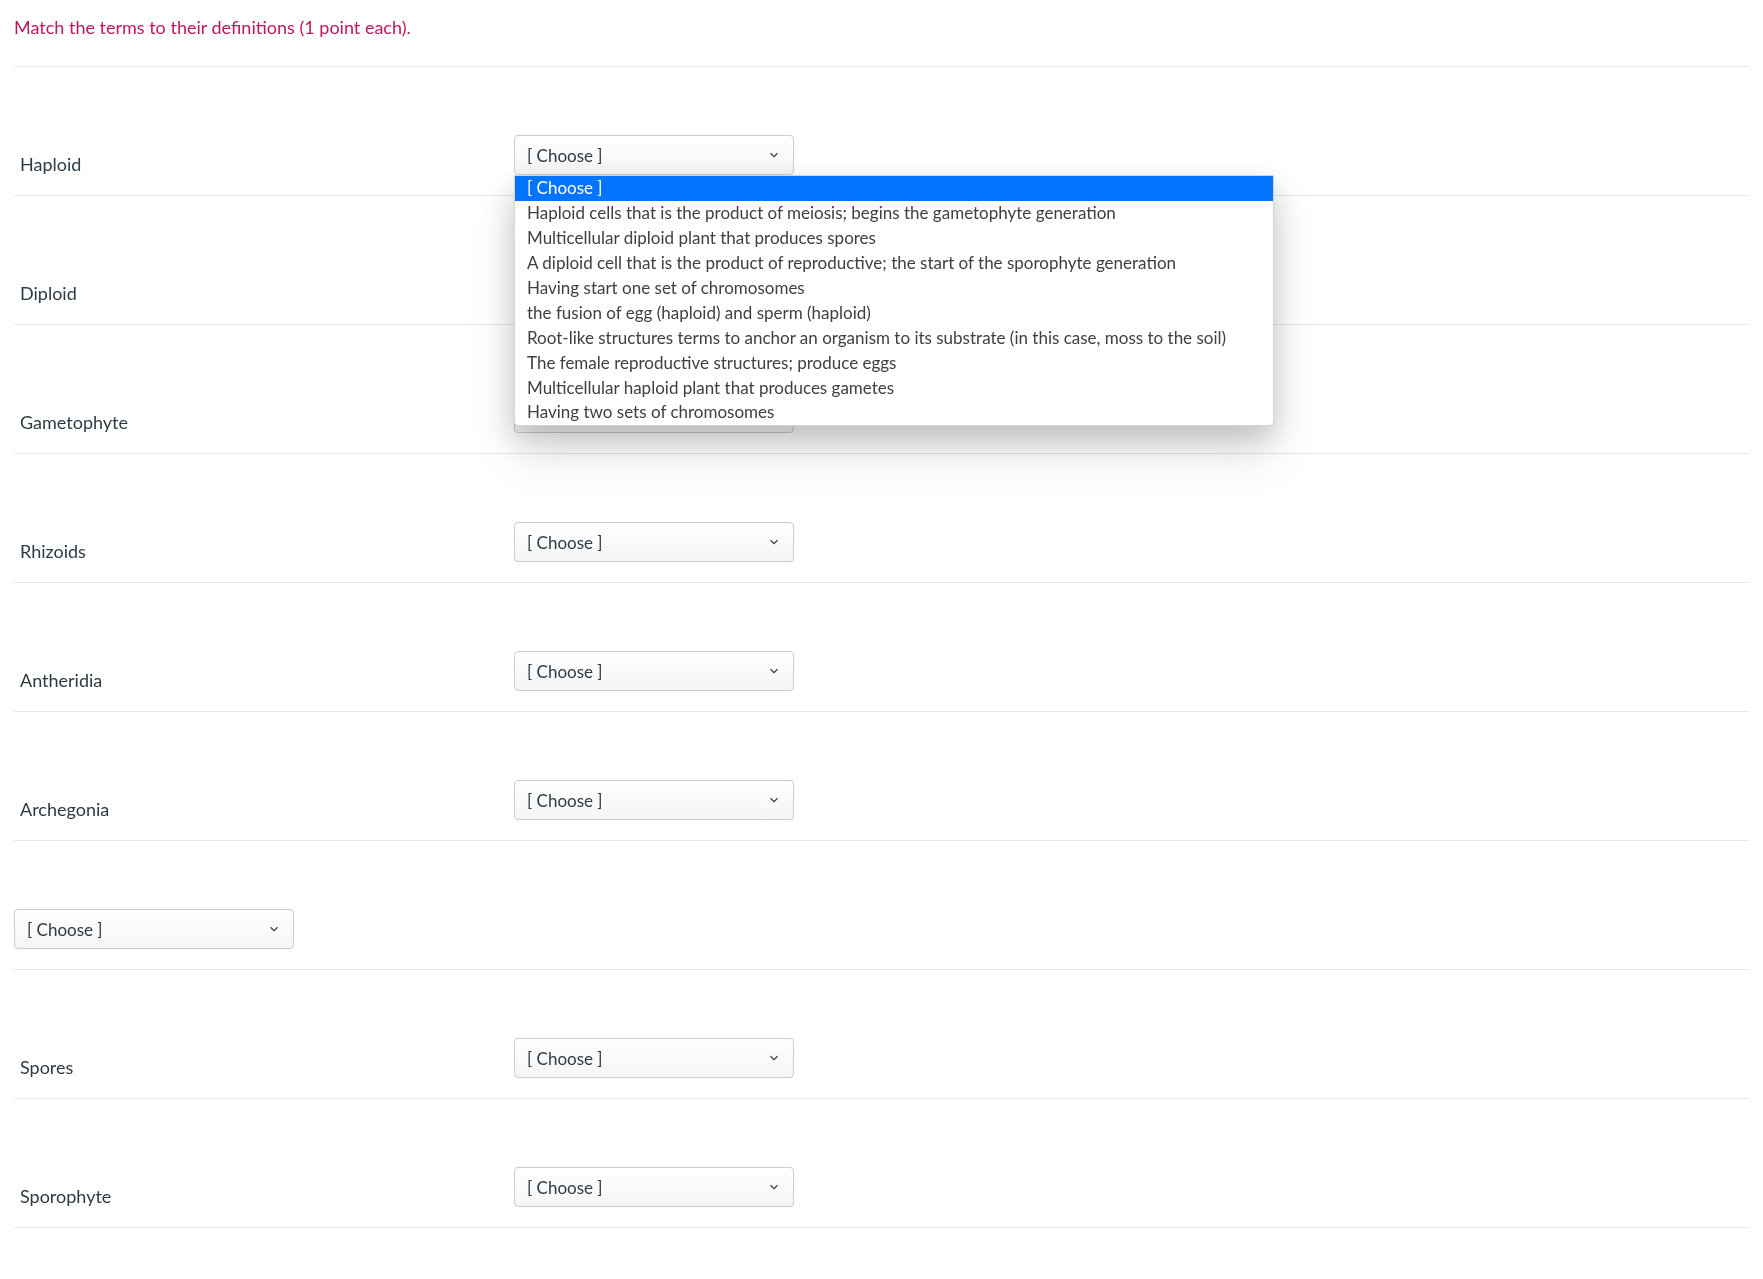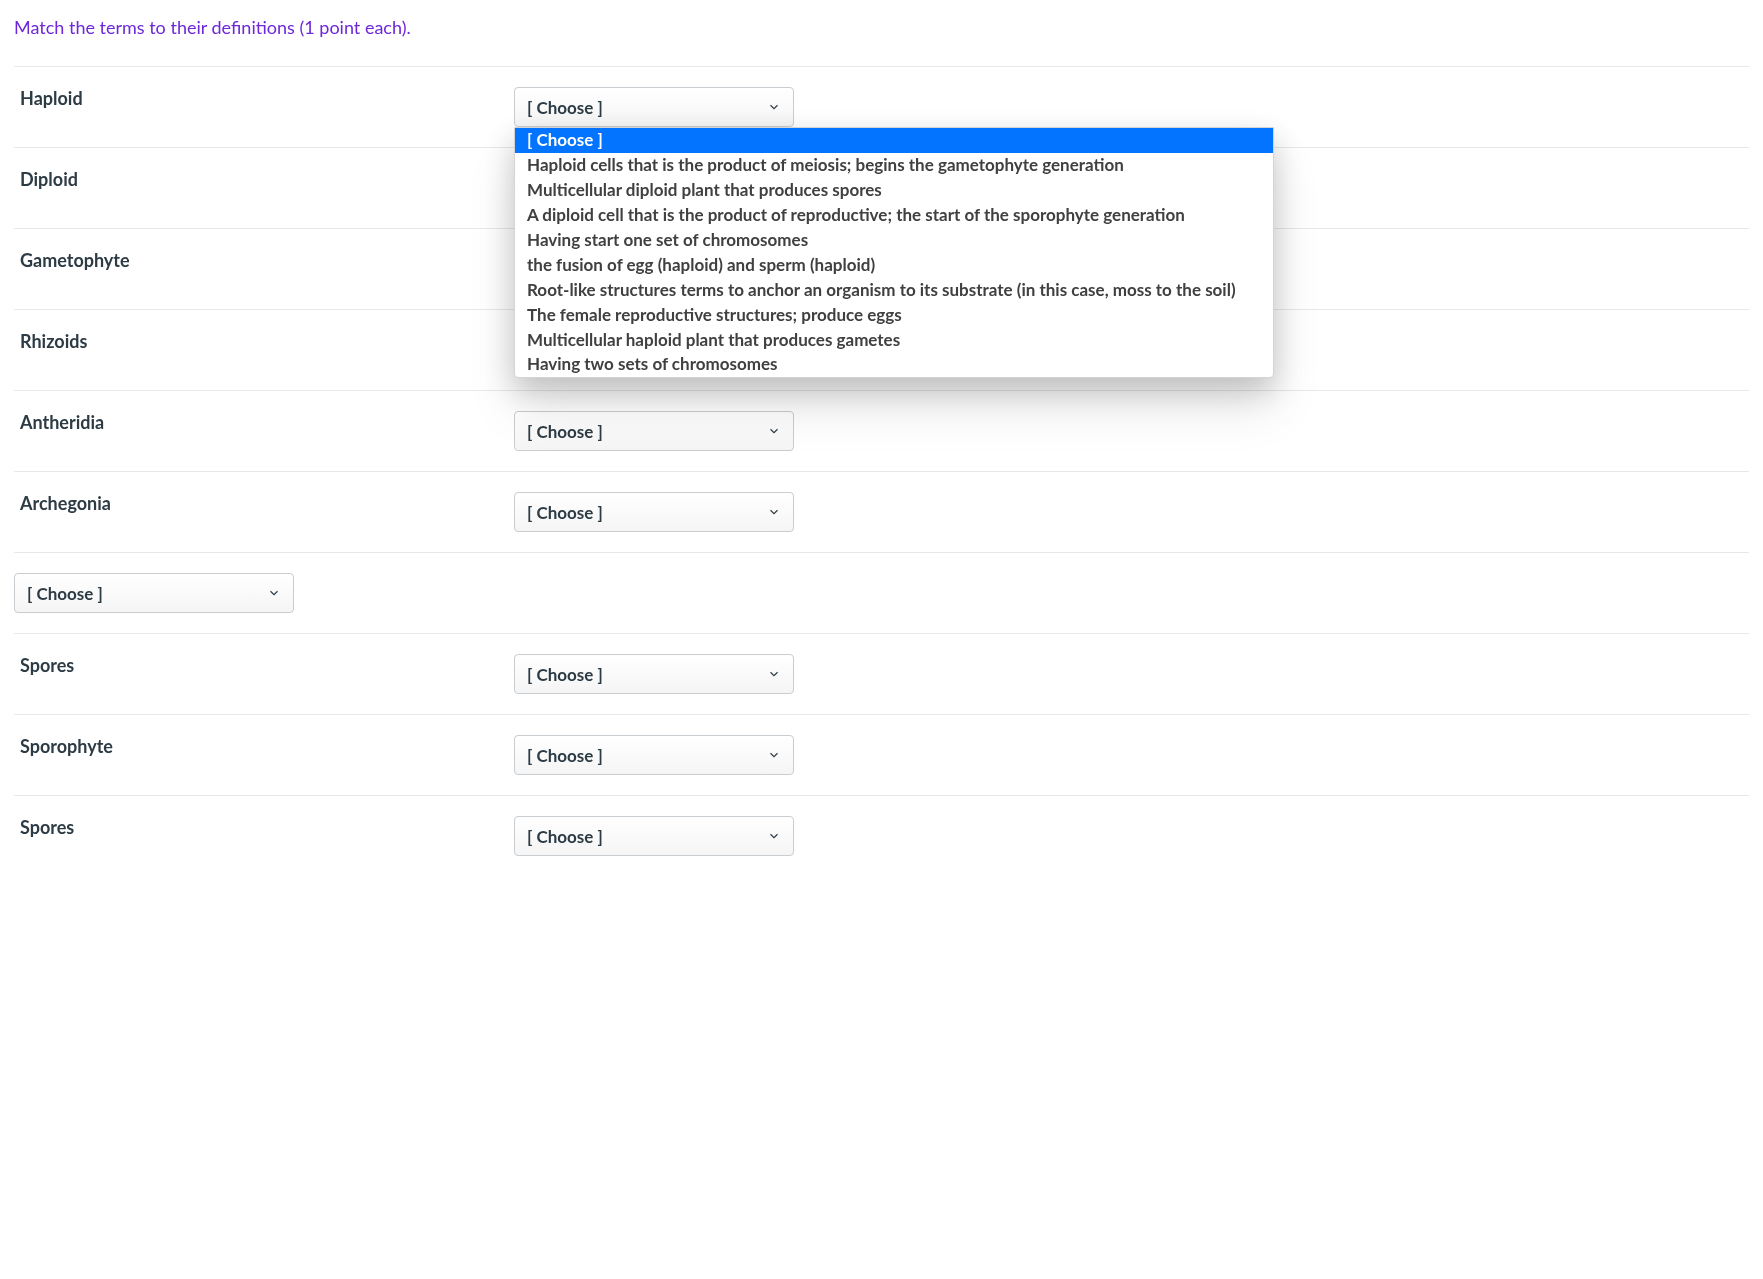--- a/index.html
+++ b/index.html
@@ -5,39 +5,39 @@
     * { margin: 0; padding: 0; box-sizing: border-box; }
     body {
       font-family: "Lato", "Helvetica Neue", Helvetica, Arial, sans-serif;
       font-size: 16px;
       color: #2d3b45;
       background: #fff;
       padding: 16px 14px;
     }
     .question-text {
       font-size: 18px;
-      color: #6d28d9;
+      color: #be185d;
       margin-bottom: 28px;
     }
     .match-row {
       display: flex;
-      align-items: flex-start;
+      align-items: flex-end;
       padding: 20px 0;
       border-top: 1px solid #e8e8e8;
       position: relative;
-      font-weight: bold;
     }
     .term {
       width: 500px;
       font-size: 18px;
       color: #2d3b45;
       padding-left: 6px;
     }
     .select-wrap {
       position: relative;
+      margin-top: 48px;
     }
     .select-box {
       width: 280px;
       height: 40px;
       border: 1px solid #c7cdd1;
       border-radius: 4px;
       background: linear-gradient(#ffffff, #f5f5f5);
       display: flex;
       align-items: center;
       justify-content: space-between;

